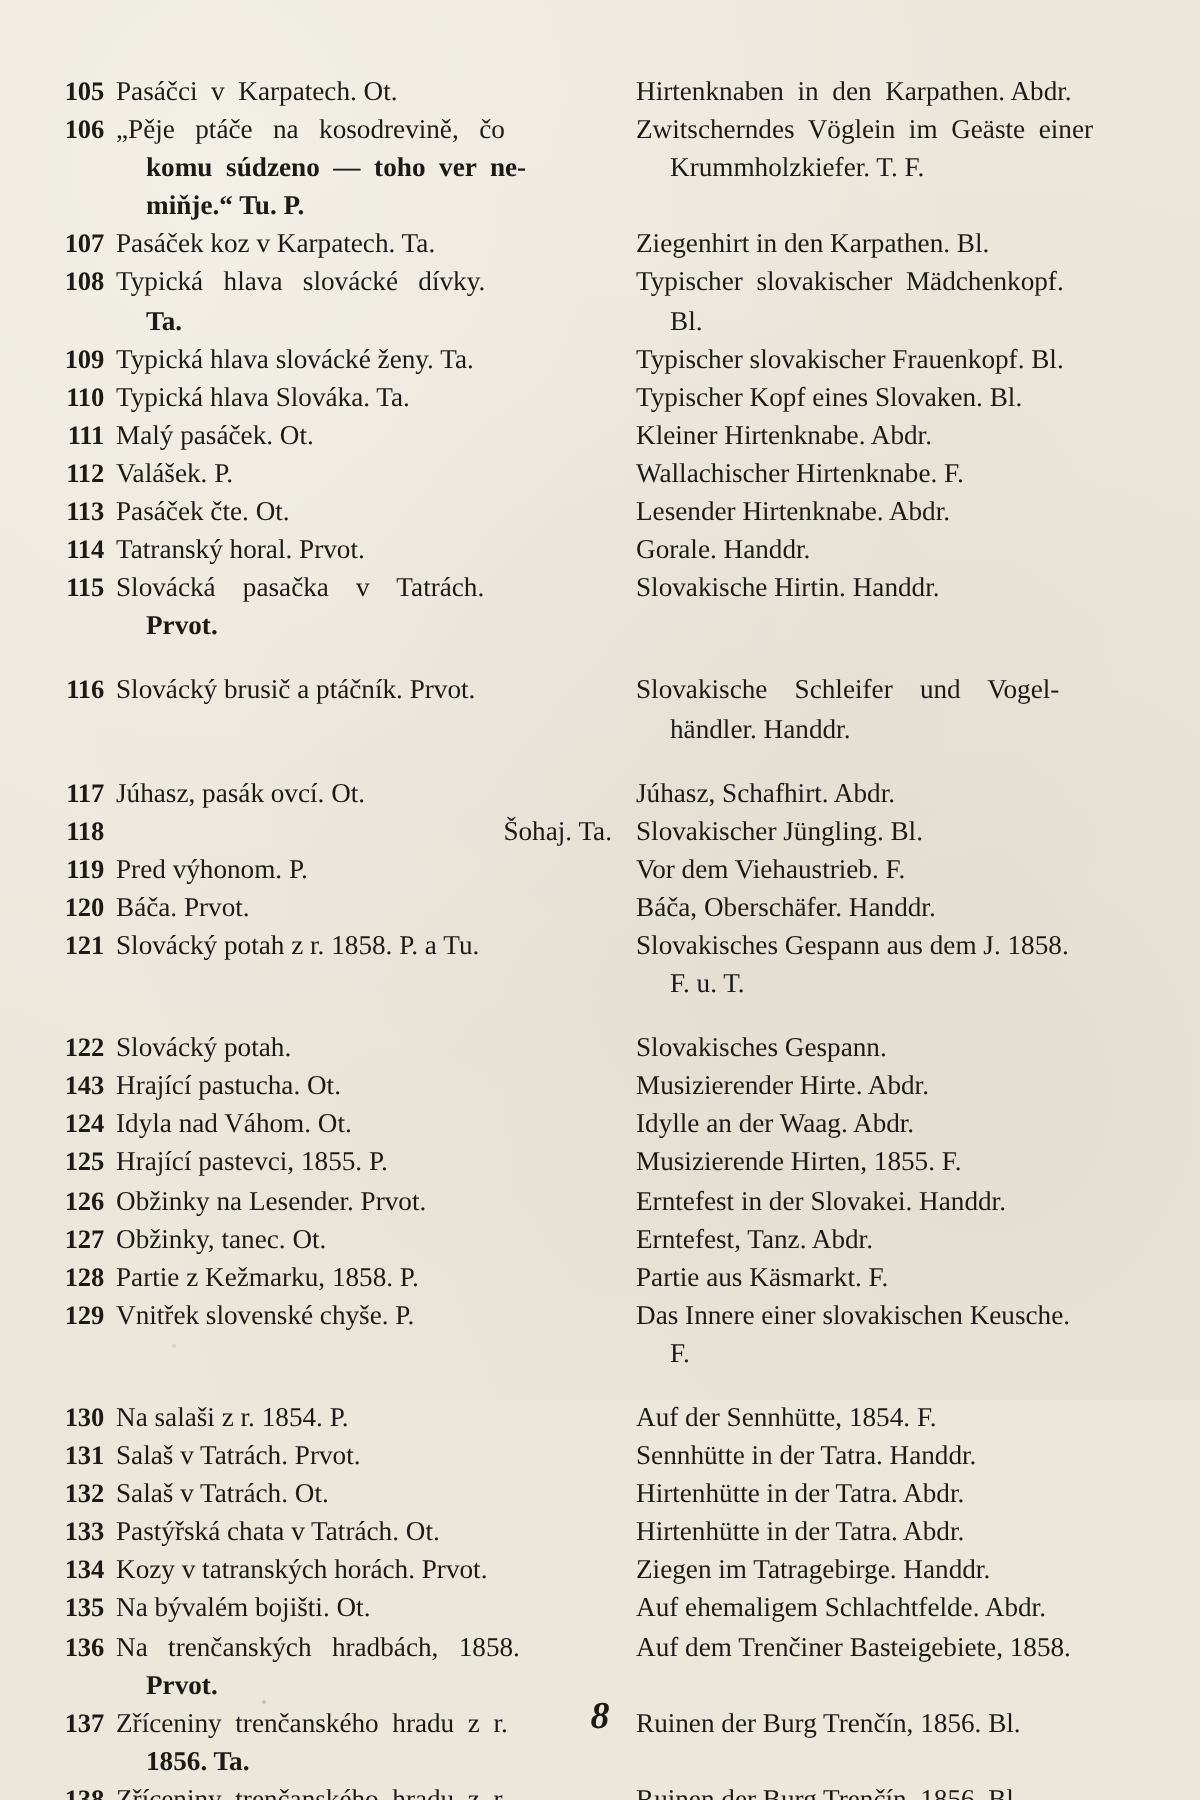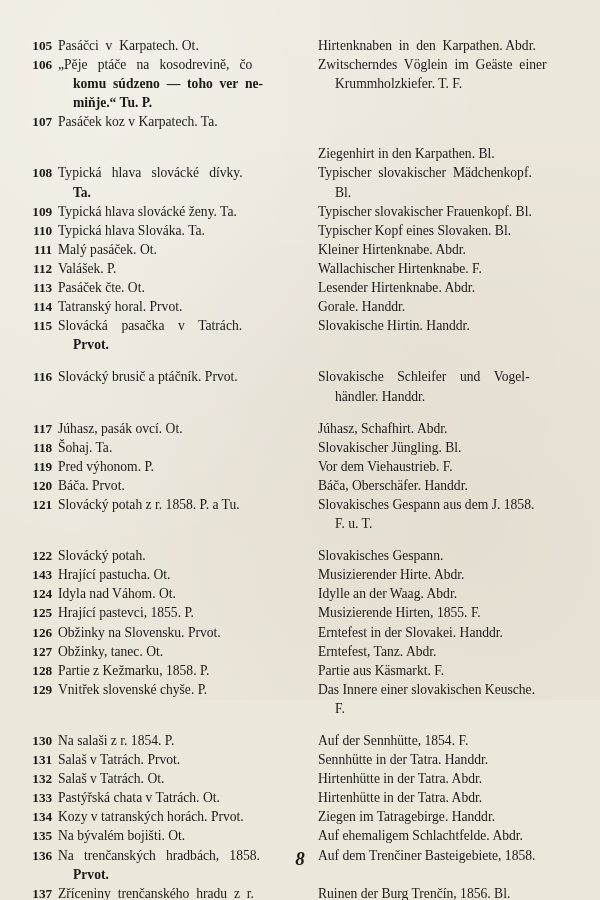--- a/index.html
+++ b/index.html
@@ -137,21 +137,21 @@
           </div>
         </div>
       </div>
       <div class="entry">
         <div class="num">107</div>
         <div class="cols">
           <div class="col col-left">
             <span class="ln" style="white-space: pre;">Pasáček koz v Karpatech. Ta.</span>
           </div>
           <div class="col col-right">
-            <span class="ln" style="white-space: pre; margin-top: 32px;">Ziegenhirt in den Karpathen. Bl.</span>
+            <span class="ln" style="white-space: pre;">Ziegenhirt in den Karpathen. Bl.</span>
           </div>
         </div>
       </div>
       <div class="entry">
         <div class="num">108</div>
         <div class="cols">
           <div class="col col-left">
             <span class="ln" style="white-space: pre;">Typická   hlava   slovácké   dívky.</span>
             <span class="ln indent" style="white-space: pre;">Ta.</span>
           </div>
@@ -259,21 +259,21 @@
           </div>
           <div class="col col-right">
             <span class="ln" style="white-space: pre;">Júhasz, Schafhirt. Abdr.</span>
           </div>
         </div>
       </div>
       <div class="entry">
         <div class="num">118</div>
         <div class="cols">
           <div class="col col-left">
-            <span class="ln" style="white-space: pre;">Šohaj. Ta.</span>
+            <span class="ln" style="white-space: pre; text-align: right;">Šohaj. Ta.</span>
           </div>
           <div class="col col-right">
             <span class="ln" style="white-space: pre;">Slovakischer Jüngling. Bl.</span>
           </div>
         </div>
       </div>
       <div class="entry">
         <div class="num">119</div>
         <div class="cols">
           <div class="col col-left">
@@ -348,21 +348,21 @@
           </div>
           <div class="col col-right">
             <span class="ln" style="white-space: pre;">Musizierende Hirten, 1855. F.</span>
           </div>
         </div>
       </div>
       <div class="entry">
         <div class="num">126</div>
         <div class="cols">
           <div class="col col-left">
-            <span class="ln" style="white-space: pre;">Obžinky na Slovensku. Prvot.</span>
+            <span class="ln" style="white-space: pre;">Obžinky na Lesender. Prvot.</span>
           </div>
           <div class="col col-right">
             <span class="ln" style="white-space: pre;">Erntefest in der Slovakei. Handdr.</span>
           </div>
         </div>
       </div>
       <div class="entry">
         <div class="num">127</div>
         <div class="cols">
           <div class="col col-left">

